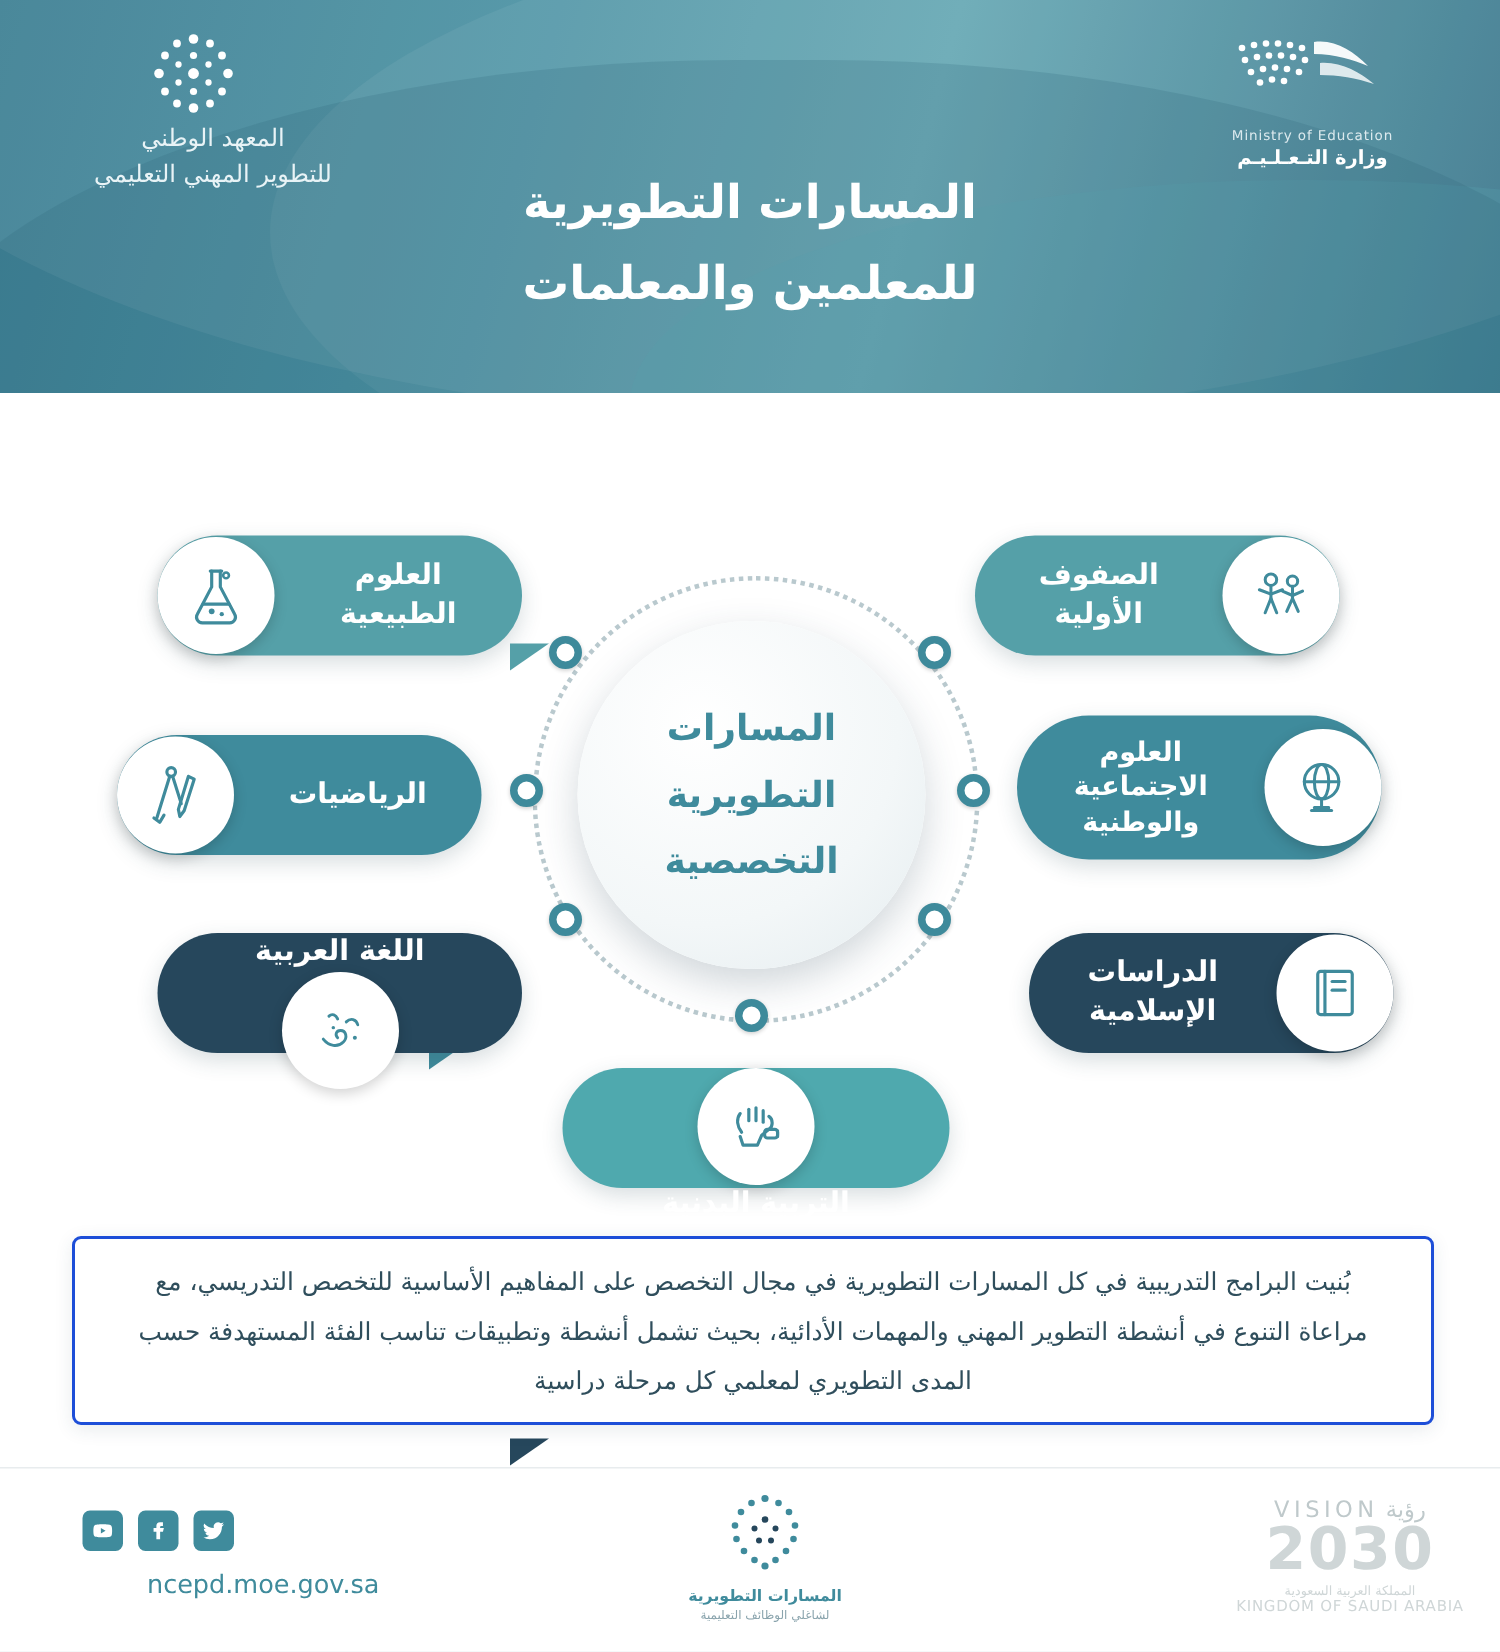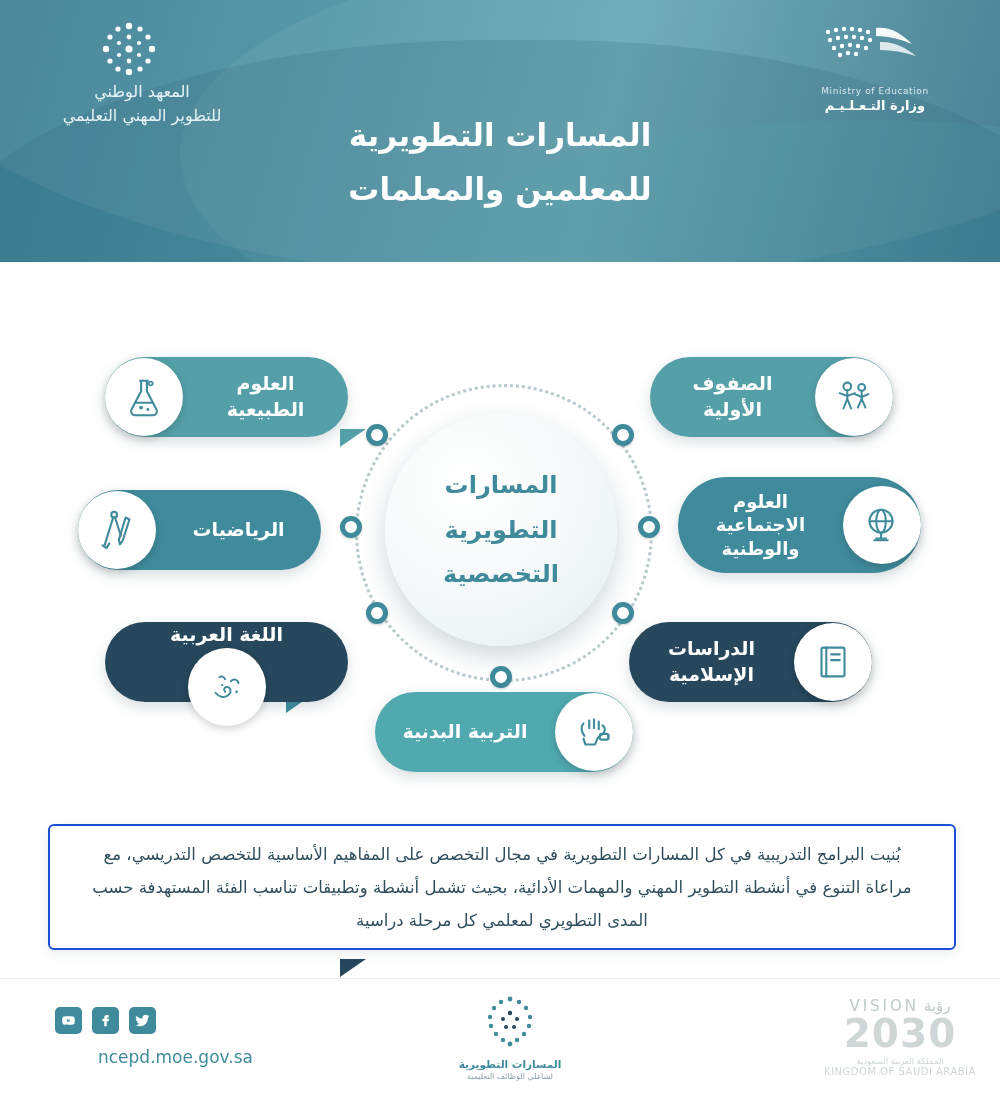--- a/index.html
+++ b/index.html
@@ -262,21 +262,21 @@
             <path d="M28 18c3-3 7-2 8 2"></path>
             <path d="M16 14c2-2 5-1 6 2"></path>
             <circle cx="34" cy="29" r="1.4" fill="#3f8b9c" stroke="none"></circle>
             <circle cx="19" cy="22" r="1.2" fill="#3f8b9c" stroke="none"></circle>
           </g>
         </svg>
       </div>
       <div class="tail" style="left:235px;top:337px;border-top:18px solid #26475c;border-right:26px solid transparent;"></div>
     </div>
 
-    <div class="pill" style="left:375px;top:430px;width:258px;background:#4fa9ae;">
+    <div class="pill" style="left:375px;top:450px;width:258px;background:#4fa9ae;flex-direction:column;">
       <div class="icon-badge">
         <svg viewBox="0 0 48 48">
             <g fill="none" stroke="#3f8b9c" stroke-width="2.2" stroke-linecap="round" stroke-linejoin="round">
           <path d="M14 28c-3-4-4-9-1-13"></path>
               <path d="M19 12v8"></path>
               <path d="M24 11v9"></path>
               <path d="M29 13v8"></path>
           <path d="M33 17c3 2 3 7 0 9l-5 4-3 7H15l-2-6"></path>
           <rect x="30" y="26" width="9" height="6" rx="2"></rect>
               <path d="M39 27v4"></path>
@@ -325,21 +325,21 @@
         </svg>
       </div>
       <div class="label" style="font-size:18px;line-height:1.3;">
         <div>العلوم</div>
         <div>الاجتماعية</div>
         <div>والوطنية</div>
       </div>
 
     </div>
 
-    <div class="pill" style="left:629px;top:360px;width:243px;background:#26475c;">
+    <div class="pill" style="left:686px;top:360px;width:243px;background:#26475c;">
       <div class="icon-badge">
         <svg viewBox="0 0 48 48">
             <g fill="none" stroke="#3f8b9c" stroke-width="2.2" stroke-linecap="round" stroke-linejoin="round">
           <rect x="12" y="9" width="24" height="30" rx="2"></rect>
               <path d="M17 9v30"></path>
               <path d="M22 16h9"></path>
               <path d="M22 22h9"></path>
             </g>
         </svg>
       </div>

